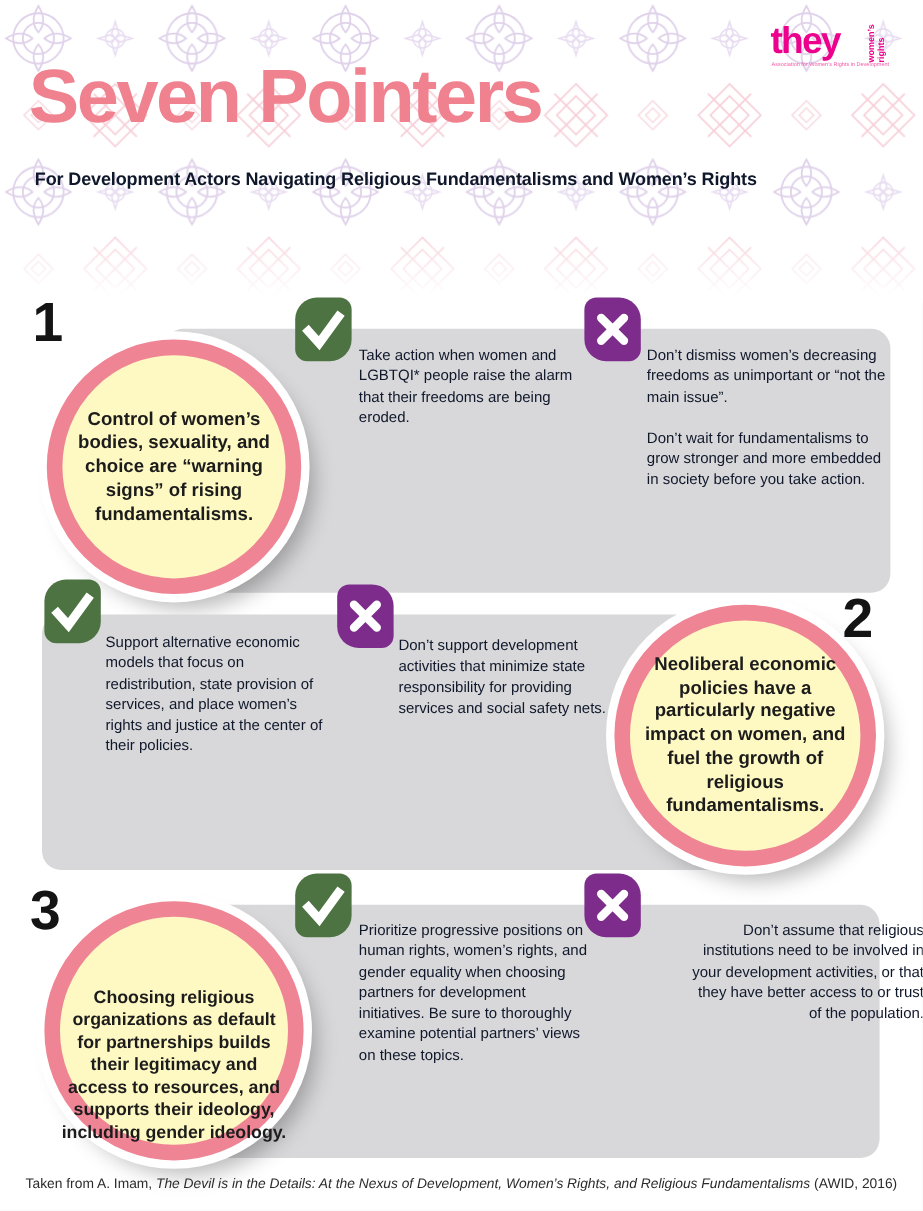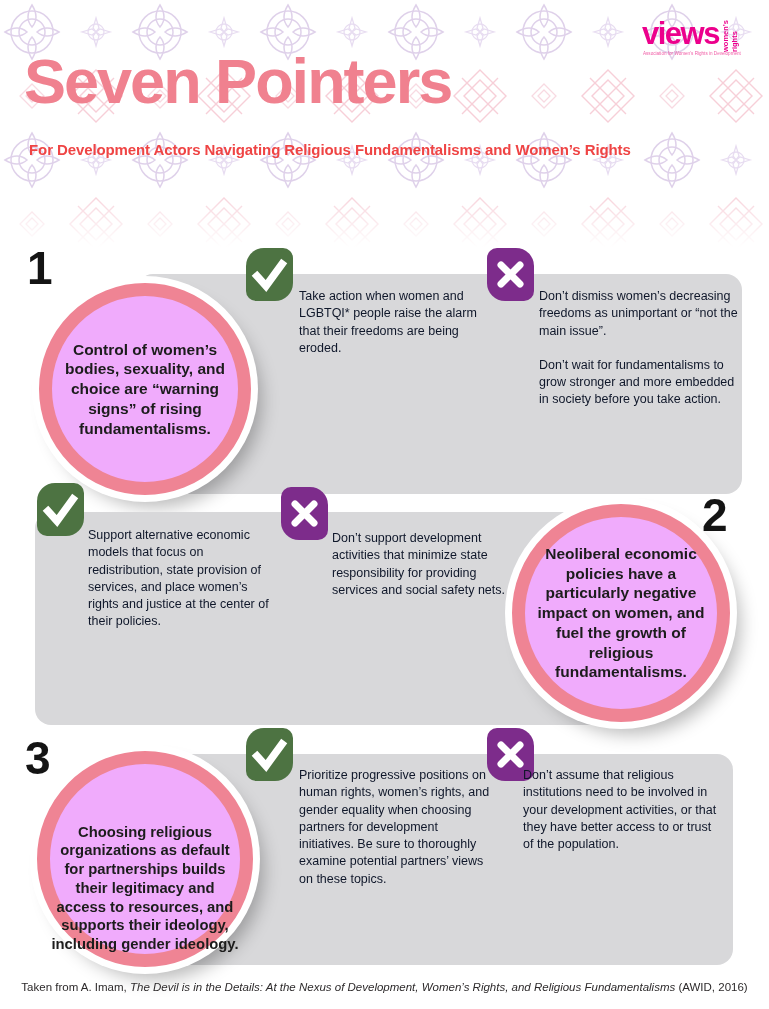--- a/index.html
+++ b/index.html
@@ -11,35 +11,35 @@
   .pattern-wrap{position:absolute;left:0;top:0;width:769px;height:252px;}
   .pattern-fade{position:absolute;left:0;top:190px;width:769px;height:62px;
     background:linear-gradient(to bottom,rgba(255,255,255,0),#ffffff 92%);}
   .title{
     position:absolute;left:24px;top:50px;width:720px;
     font-size:63px;font-weight:bold;letter-spacing:-2px;line-height:1;
     color:#f0818f;white-space:nowrap;
   }
   .subtitle{
     position:absolute;left:29px;top:141px;width:700px;
-    font-size:15px;font-weight:bold;color:#ef4444;letter-spacing:-0.1px;
+    font-size:15px;font-weight:bold;color:#0f172a;letter-spacing:-0.1px;
   }
   .logo{position:absolute;left:640px;top:10px;width:125px;height:52px;}
   .logo-word{position:absolute;left:2px;top:8px;font-size:31px;font-weight:bold;
     color:#ec008c;letter-spacing:-1.5px;line-height:1;}
   .logo-side{position:absolute;left:82px;top:42px;transform:rotate(-90deg);
     transform-origin:top left;font-size:7.5px;font-weight:bold;color:#ec008c;
     line-height:1.15;white-space:pre-line;width:44px;}
   .logo-tagline{position:absolute;left:3px;top:41px;font-size:4.6px;color:#f05ba5;
     white-space:nowrap;}
   
   .big-num{position:absolute;font-size:46px;font-weight:bold;color:#141414;line-height:1;}
   .gray-box{position:absolute;background:#d8d8da;border-radius:16px;}
   .claim-circle{
-    position:absolute;box-sizing:border-box;border:13px solid #ef8494;background:#f0abfc;
+    position:absolute;box-sizing:border-box;border:13px solid #ef8494;background:#fef9c3;
     border-radius:50%;display:flex;align-items:center;justify-content:center;
     box-shadow:0 0 0 7px #ffffff,10px 12px 18px rgba(0,0,0,0.28);
     text-align:center;
   }
   .claim-text{font-weight:bold;color:#1c1c1c;font-size:15.5px;line-height:1.27;}
   .badge{position:absolute;width:47px;height:53px;display:flex;align-items:center;justify-content:center;}
   .badge-do{background:#4d7342;border-radius:18px 10px 18px 10px;}
   .badge-dont{background:#7d2c8b;border-radius:10px 18px 10px 18px;}
   .advice{position:absolute;font-size:12.5px;line-height:1.38;color:#0f172a;}
   .advice p{margin:0;}
@@ -63,21 +63,21 @@
   .b-dont-2{left:281px;top:487px;}
   .dont-2{left:332px;top:530px;width:178px;}
   
   .num-3{left:25px;top:735px;}
   .box-3{left:137px;top:754px;width:596px;height:211px;}
   .circle-3{left:37px;top:751px;width:216px;height:216px;align-items:flex-end;}
   .circle-3 .claim-text{width:198px;font-size:14.8px;}
   .b-do-3{left:246px;top:728px;}
   .do-3{left:299px;top:767px;width:196px;}
   .b-dont-3{left:487px;top:728px;}
-  .dont-3{left:523px;top:767px;width:202px;}
+  .dont-3{left:568px;top:767px;width:202px;text-align:right;}
   
   .footer{position:absolute;left:0;top:981px;width:769px;text-align:center;
     font-size:11.5px;color:#2d2a2b;}
   .footer .work{font-style:italic;}
   .sec{display:contents;}
 </style>
 </head>
 <body>
 
 <div class="page">
@@ -114,21 +114,21 @@
         </pattern>
       </defs>
       <rect width="769" height="252" fill="#ffffff"></rect>
       <rect width="769" height="252" fill="url(#dmk)" opacity="0.85"></rect>
     </svg>
     <div class="pattern-fade"></div>
   </div>
 
   
   <div class="logo">
-    <div class="logo-word">views</div>
+    <div class="logo-word">they</div>
     <div class="logo-side">women’s
 rights</div>
     <div class="logo-tagline">Association for Women’s Rights in Development</div>
   </div>
 
   
   <div class="title">Seven Pointers</div>
   <div class="subtitle">For Development Actors Navigating Religious Fundamentalisms and Women’s Rights</div>
 
   

